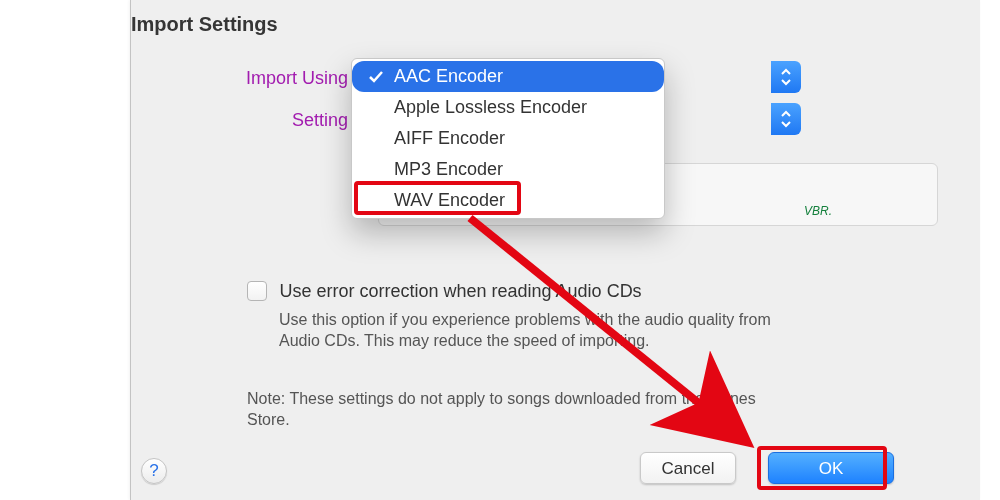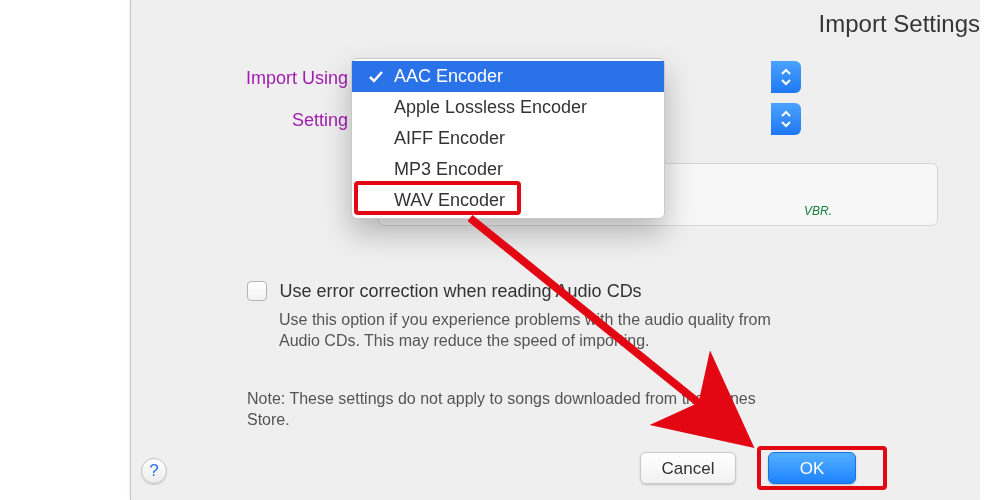--- a/index.html
+++ b/index.html
@@ -11,22 +11,22 @@
     position: relative;
   }
   .window {
     position: absolute; left: 130px; top: 0px;
     width: 850px; height: 500px;
     background: #efefef;
     border-left: 1px solid #c3c3c3;
     box-shadow: -1px 0 3px rgba(0,0,0,0.05);
   }
   .titlebar {
-    width: 100%; height: 42px; text-align: right;
-    font-size: 24px; font-weight: 400; line-height: 48px;
+    width: 100%; height: 42px; text-align: left;
+    font-size: 20px; font-weight: 700; line-height: 48px;
     color: #353535;
   }
   .left-edge-cover {
     position: absolute; left: 0; top: 0; width: 130px; height: 500px;
     background: #fff;
   }
   
   .label {
     position: absolute; font-size: 18px; color: #a21caf;
     text-align: right;
@@ -50,21 +50,21 @@
     border: 1px solid #c8c8c8; border-radius: 6px;
     box-shadow: 0 14px 30px rgba(0,0,0,0.25);
     padding: 2px 0; z-index: 20;
   }
   .popup .item {
     position: relative; font-size: 18px; color: #333;
     padding: 5px 8px 5px 42px; line-height: 21px;
     cursor: default;
   }
   .popup .item.selected {
-    background: #2a72e8; color: #fff;
+    background: #2a72e8; color: #fff; border-radius: 12px;
   }
   .popup .check {
     position: absolute; left: 15px; top: 7px; width: 18px; height: 18px;
   }
 
   
   .details-box {
     position: absolute; left: 247px; top: 163px;
     width: 560px; height: 63px;
     background: #f7f7f7; border: 1px solid #d6d6d6;
@@ -97,21 +97,21 @@
   .btn {
     position: absolute; top: 452px; height: 32px; border-radius: 6px;
     font-size: 17px; text-align: center; line-height: 32px;
     box-shadow: 0 1px 2px rgba(0,0,0,0.2); cursor: default;
   }
   .btn.cancel {
     left: 640px; width: 96px; background: linear-gradient(#fff,#f2f2f2);
     border: 1px solid #c9c9c9; color: #333;
   }
   .btn.ok {
-    left: 768px; width: 88px;
+    left: 768px; width: 126px;
     background: linear-gradient(#54b0ff,#1e82ff);
     border: 1px solid #1b6fe0; color: #fff;
   }
 
   
   .help-btn {
     position: absolute; left: 141px; top: 458px; width: 26px; height: 26px;
     border-radius: 50%; background: linear-gradient(#fff,#ececec);
     border: 1px solid #c4c4c4; color: #2a72e8; font-size: 17px;
     text-align: center; line-height: 24px; box-shadow: 0 1px 1px rgba(0,0,0,.15);

